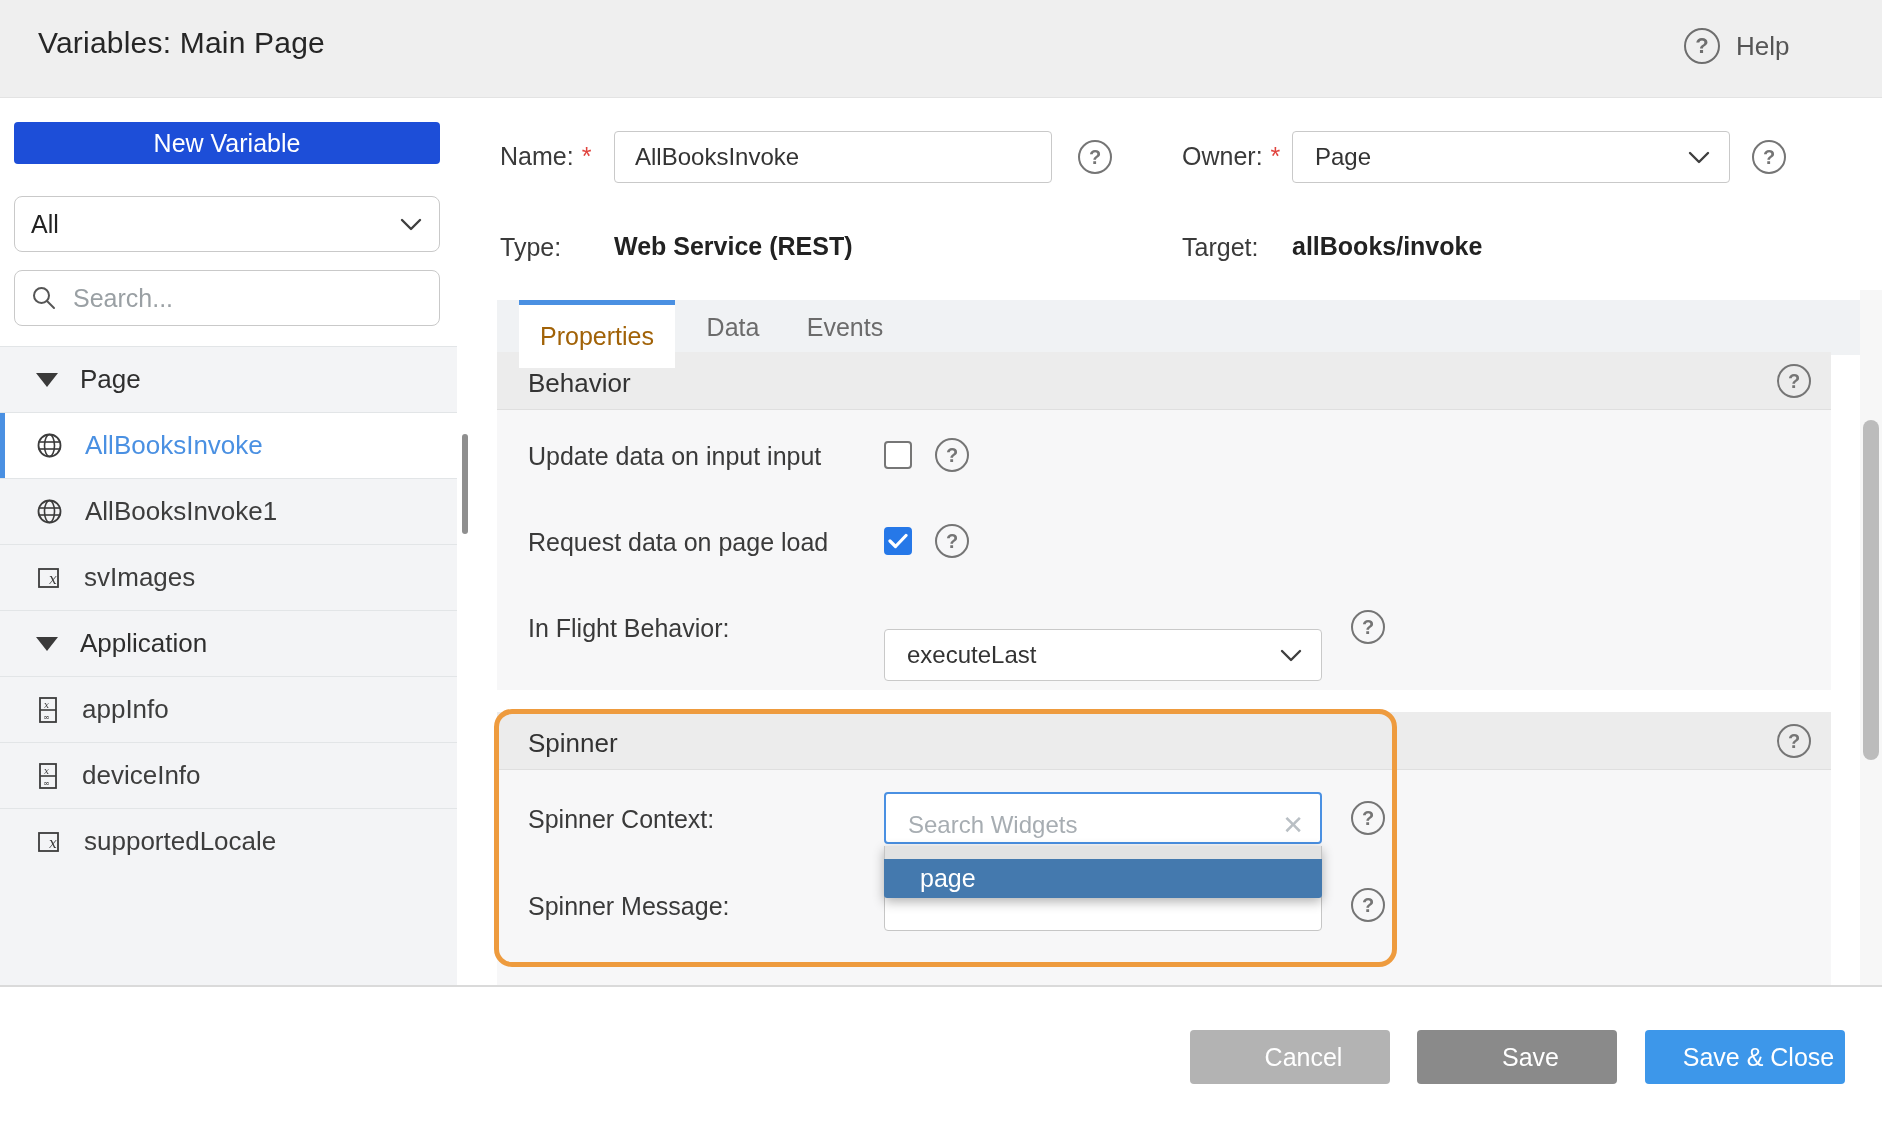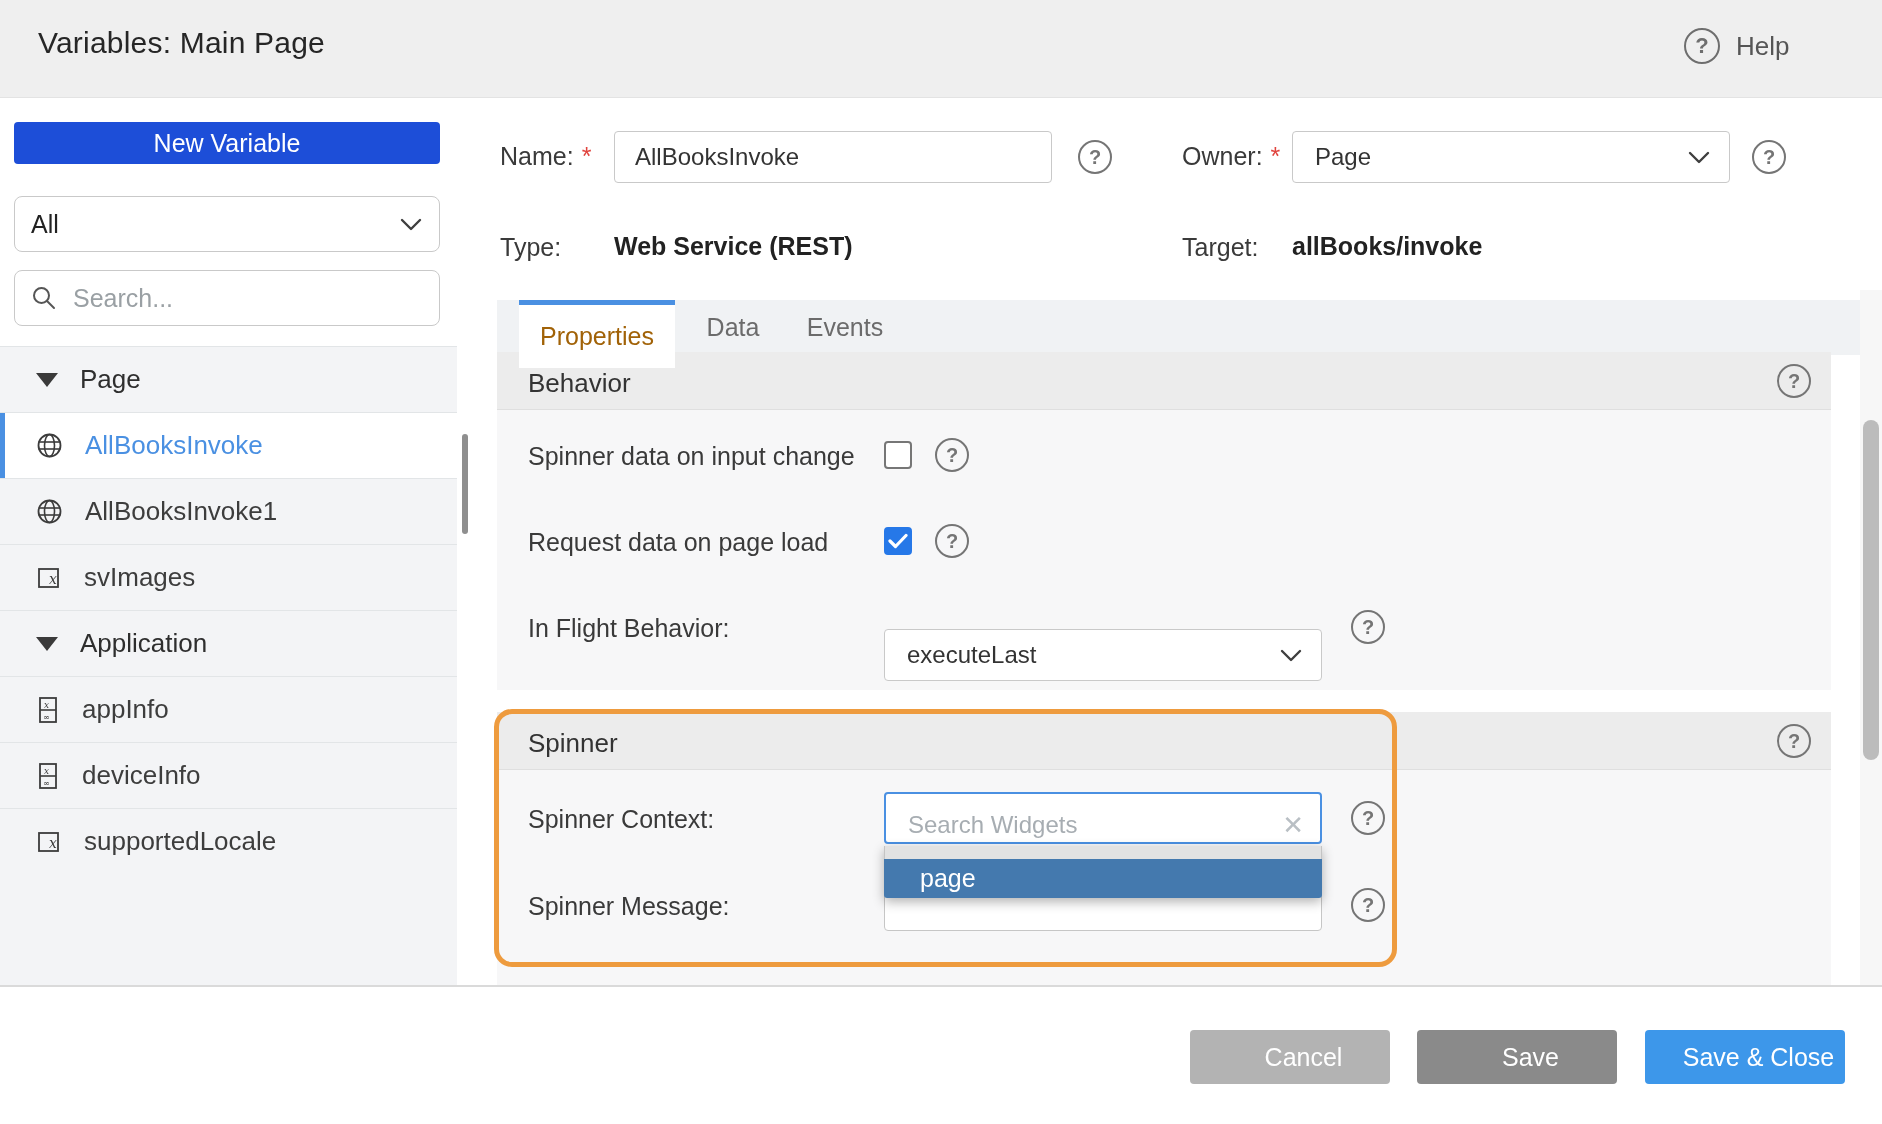--- a/index.html
+++ b/index.html
@@ -220,21 +220,21 @@
 <div class="abs tab-active">Properties</div>
 <div class="abs tab-plain" style="left:691px; width:84px;">Data</div>
 <div class="abs tab-plain" style="left:795px; width:100px;">Events</div>
 
 <div class="abs section-band" style="left:497px; top:352px; width:1334px; height:58px;">
   <div class="abs section-title" style="left:31px; top:16px;">Behavior</div>
   <div class="abs qi" style="right:20px; top:12px;">?</div>
 </div>
 <div class="abs section-body" style="left:497px; top:410px; width:1334px; height:280px;"></div>
 
-<div class="abs flabel" style="left:528px; top:442px;">Spinner data on input change</div>
+<div class="abs flabel" style="left:528px; top:442px;">Update data on input input</div>
 <div class="abs chk" style="left:884px; top:441px;"></div>
 <div class="abs qi" style="left:935px; top:438px;">?</div>
 
 <div class="abs flabel" style="left:528px; top:528px;">Request data on page load</div>
 <div class="abs chk checked" style="left:884px; top:527px;">
   <svg width="20" height="16" viewBox="0 0 20 16">
     <polyline points="2,8 7.5,13.5 18,2.5" fill="none" stroke="#fff" stroke-width="3.2" stroke-linecap="round" stroke-linejoin="round"></polyline>
   </svg>
 </div>
 <div class="abs qi" style="left:935px; top:524px;">?</div>

